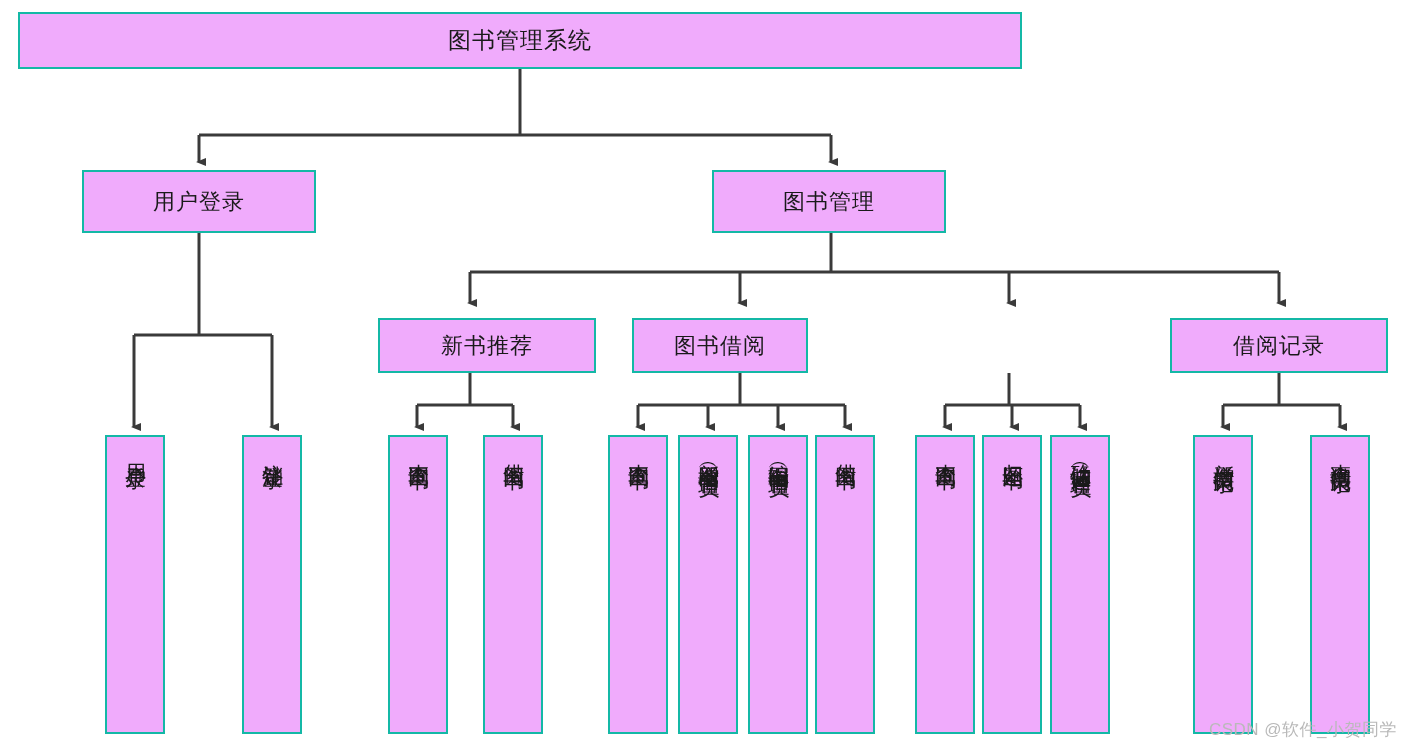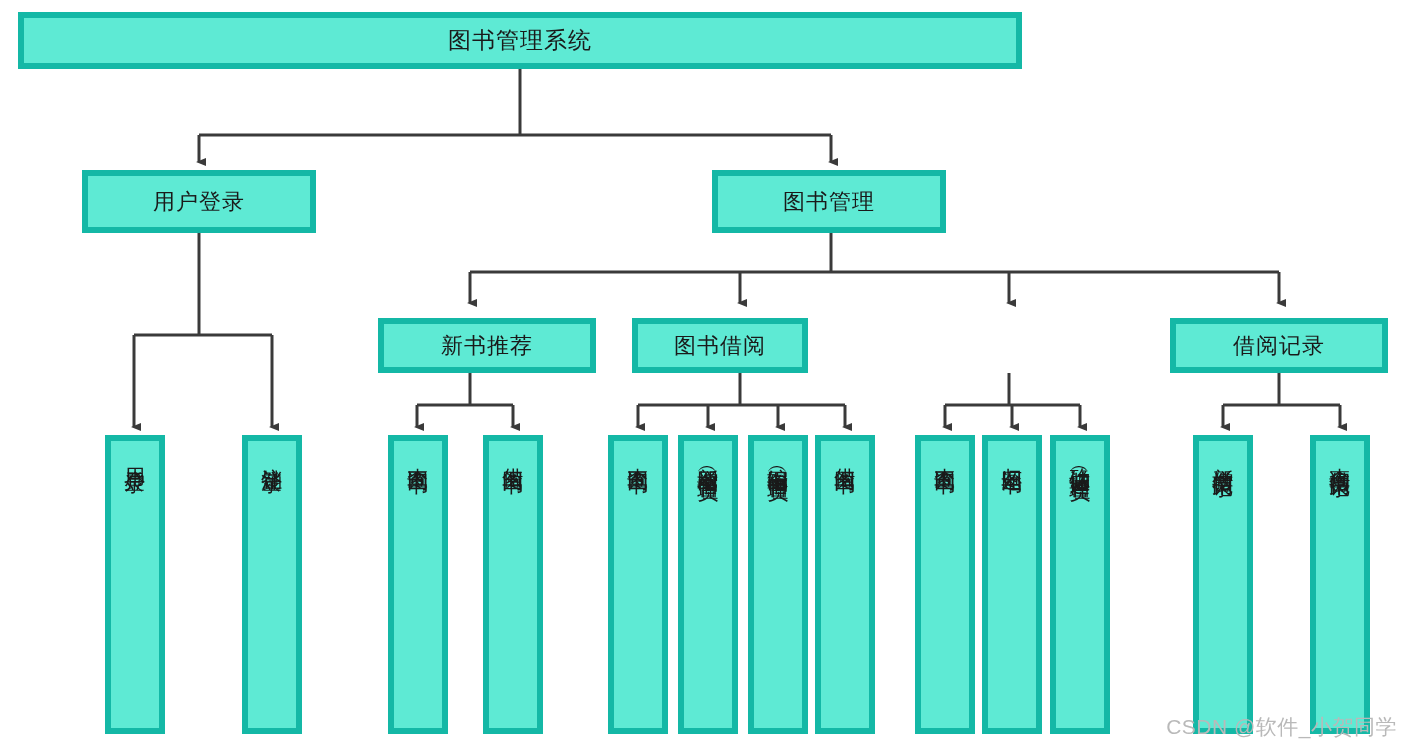--- a/index.html
+++ b/index.html
@@ -21,26 +21,27 @@
     position: absolute;
     left: 0;
     top: 0;
     width: 1405px;
     height: 747px;
     pointer-events: none;
   }
   .node {
     position: absolute;
     box-sizing: border-box;
-    border: 6px solid #14b8a6;
-    background: #5eead4;
+    border: 2px solid #14b8a6;
+    background: #f0abfc;
     display: flex;
     align-items: center;
     justify-content: center;
     color: #1a1a1a;
+    font-family: Liberation Serif, serif;
   }
   .node.horiz {
     font-size: 22px;
     letter-spacing: 1px;
   }
   .node.root {
     font-size: 23px;
   }
   .node.leaf {
     font-size: 21px;
@@ -53,21 +54,21 @@
     text-orientation: upright;
     line-height: 1.12;
     letter-spacing: 2px;
     white-space: nowrap;
     display: block;
   }
   .watermark {
     position: absolute;
     right: 8px;
     bottom: 6px;
-    font-size: 21px;
+    font-size: 17px;
     color: #b9b9b9;
     white-space: nowrap;
     letter-spacing: 0.5px;
   }
 </style>
 </head>
 <body>
 
 <div id="canvas">
 

